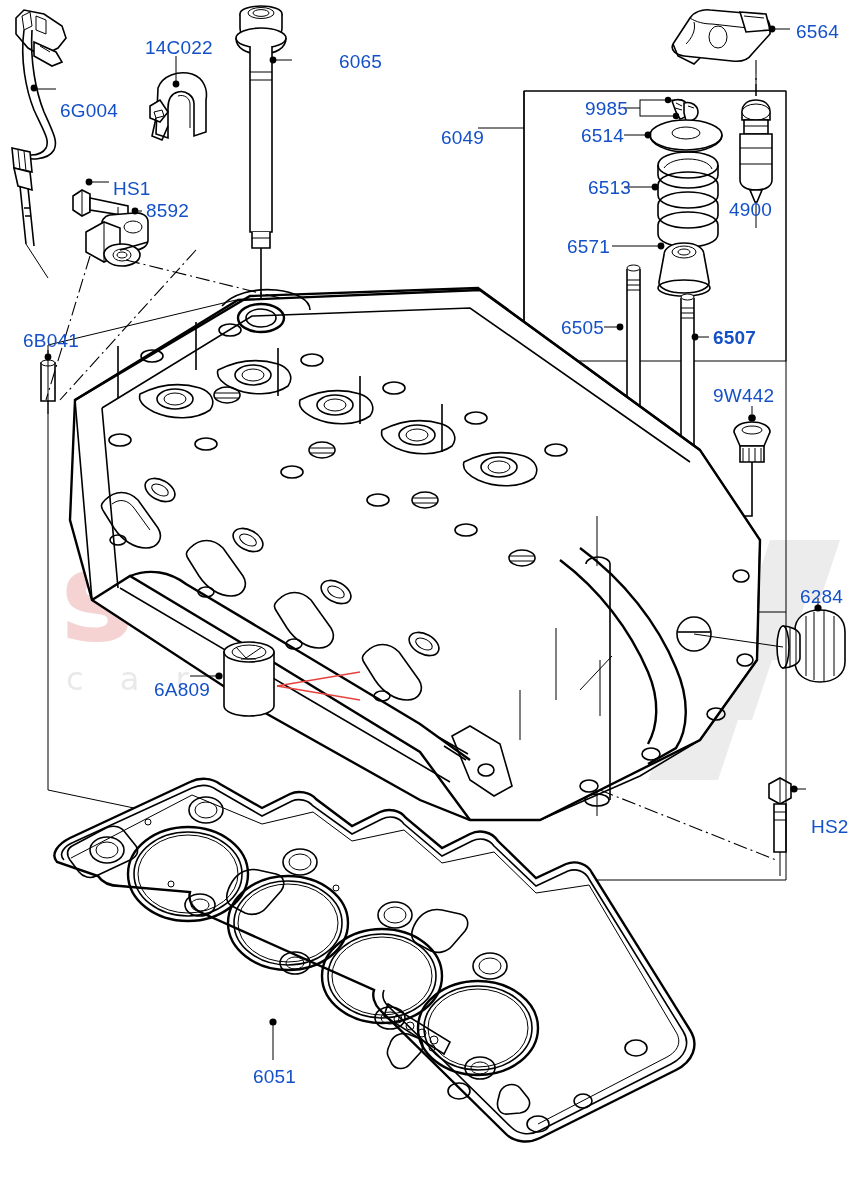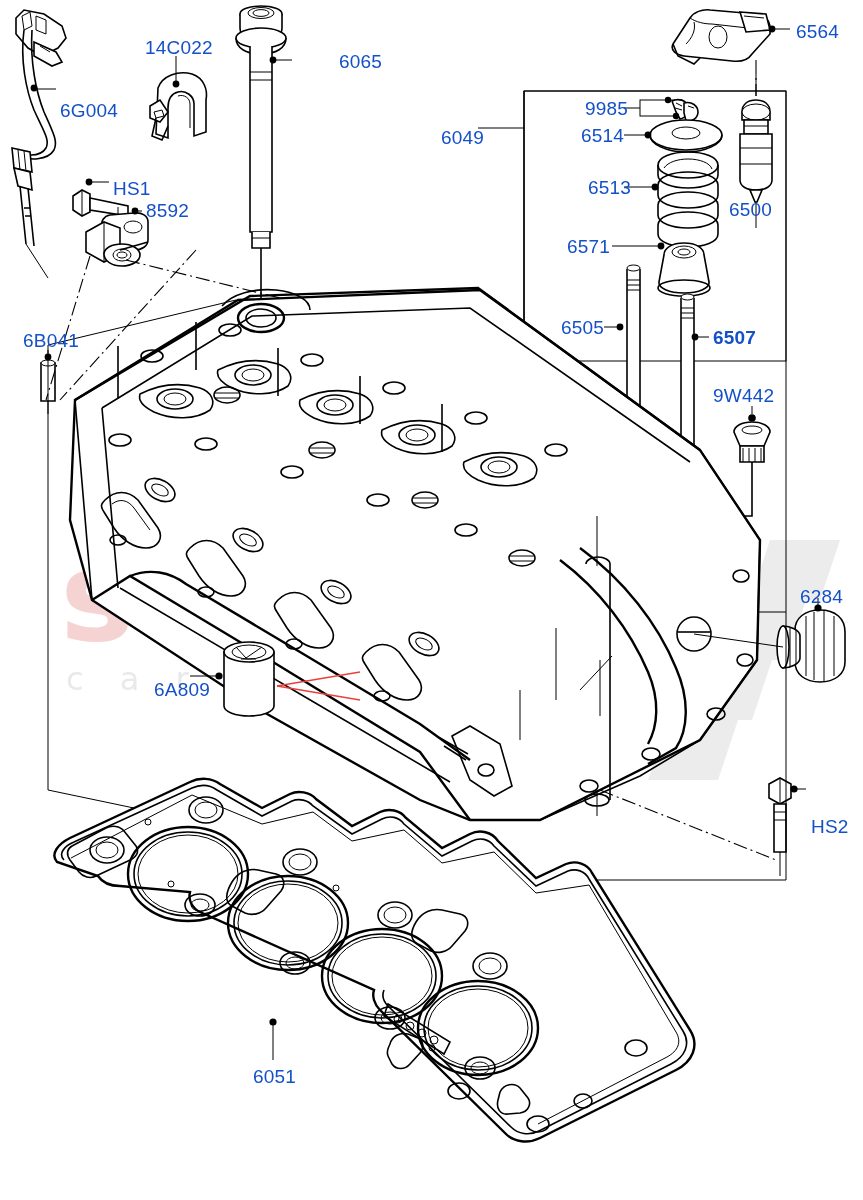--- a/index.html
+++ b/index.html
@@ -520,18 +520,18 @@
   <div class="lbl" style="left:139px; top:680px;margin-left:15px;">6A809</div>
   <div class="lbl" style="left:253px; top:1067px;">6051</div>
   <div class="lbl" style="left:441px; top:128px;">6049</div>
   <div class="lbl" style="left:585px; top:99px;">9985</div>
   <div class="lbl" style="left:581px; top:126px;text-align:center;">6514</div>
   <div class="lbl" style="left:569px; top:178px;margin-left:19px;">6513</div>
   <div class="lbl" style="left:567px; top:237px;">6571</div>
   <div class="lbl" style="left:561px; top:318px;">6505</div>
   <div class="lbl" style="left:713px; top:328px;font-weight:bold;">6507</div>
   <div class="lbl" style="left:796px; top:22px;">6564</div>
-  <div class="lbl" style="left:729px; top:200px;">6500</div>
+  <div class="lbl" style="left:729px; top:200px;">4900</div>
   <div class="lbl" style="left:713px; top:386px;">9W442</div>
   <div class="lbl" style="left:800px; top:587px;">6284</div>
   <div class="lbl" style="left:811px; top:817px;">HS2</div>
 
 </div>
 
 </body></html>

